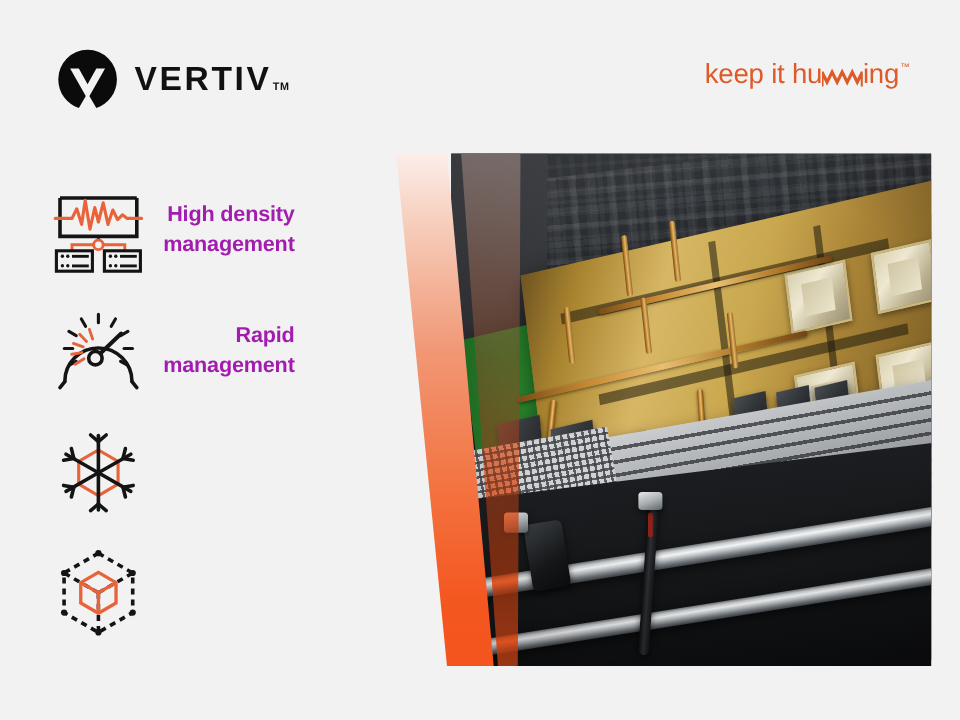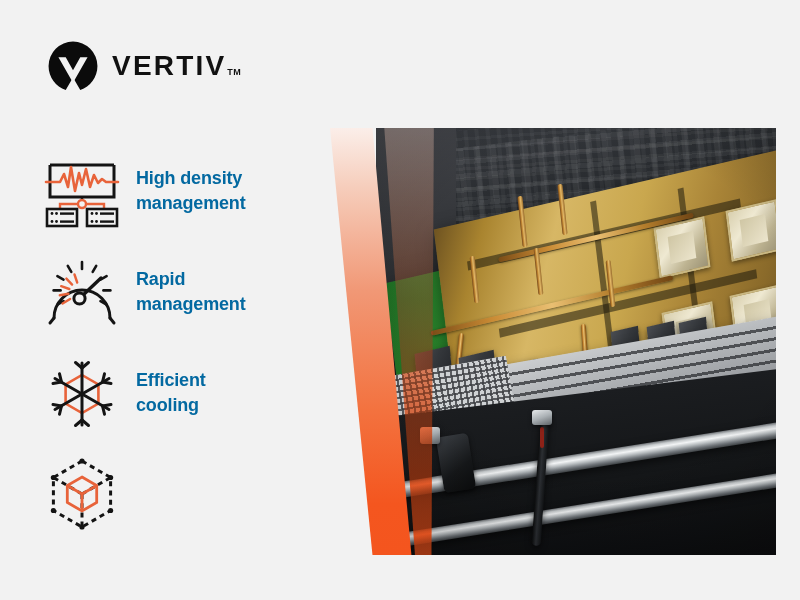--- a/index.html
+++ b/index.html
@@ -6,20 +6,21 @@
   html, body {
     width: 800px; height: 600px;
     background: #f2f2f2;
     font-family: "Liberation Sans", sans-serif;
     overflow: hidden;
   }
   #root {
     position: relative;
     width: 800px; height: 600px;
     background: #f2f2f2;
+    text-align: right;
   }
 
   
   .brand-logo {
     position: absolute;
     left: 47px; top: 40px;
     display: flex;
     align-items: center;
     gap: 13px;
   }
@@ -78,21 +79,21 @@
   .feature-icon {
     width: 76px; height: 76px;
     flex: 0 0 76px;
     display: flex;
     align-items: center;
     justify-content: center;
   }
   .feature-label {
     font-size: 18px;
     font-weight: 700;
-    color: #0369a1;
+    color: #a21caf;
     line-height: 1.35;
     letter-spacing: -0.15px;
     white-space: pre-line;
   }
 
   
   .photo {
     position: absolute;
     left: 376px; top: 128px;
     width: 400px; height: 427px;
@@ -305,20 +306,28 @@
 <div id="root">
 
   <div class="brand-logo">
     <svg class="logo-mark" viewBox="0 0 100 100">
       <path d="M50 3 A47 47 0 0 1 97 50 C97 72 83 90 64 96 L50 72 L36 96 C17 90 3 72 3 50 A47 47 0 0 1 50 3 Z" fill="#0b0b0b"></path>
       <path d="M22 33 L36 33 L50 58 L64 33 L78 33 L50 82 Z" fill="#f2f2f2"></path>
     </svg>
     <div class="logo-word"><span>VERTIV</span><span class="logo-tm">TM</span></div>
   </div>
 
+  <div class="tagline">
+    <span class="hum-pre">keep it hu</span>
+    <svg class="hum-wave" width="34" height="23" viewBox="0 0 34 23">
+      <path d="M0 22 L0 10 L4.2 18.5 L8.4 10 L12.6 18.5 L16.8 10 L21 18.5 L25.2 10 L29.4 18.5 L33.6 10 L33.6 22" fill="none" stroke="#de5a28" stroke-width="2.6" stroke-linejoin="miter" stroke-linecap="butt"></path>
+    </svg>
+    <span class="hum-post">ing</span>
+    <span class="tagline-tm">™</span>
+  </div>
 
   <div class="features">
 
     <div class="feature-row">
       <div class="feature-icon">
         <svg width="76" height="76" viewBox="0 0 76 76">
 
           <path d="M6 12 L6 44 L70 44 L70 12" fill="none" stroke="#141414" stroke-width="3"></path>
           <path d="M6 12 L70 12" fill="none" stroke="#141414" stroke-width="3"></path>
 
@@ -414,22 +423,20 @@
               <path d="M58.5 27 L67 28.5"></path>
 
             <path d="M17.5 51 L15.5 59.2"></path>
               <path d="M17.5 51 L9 49.5"></path>
 
             <path d="M58.5 51 L60.5 59.2"></path>
               <path d="M58.5 51 L67 49.5"></path>
           </g>
         </svg>
       </div>
-      <div class="feature-label">Efficient
-cooling</div>
     </div>
 
     <div class="feature-row">
       <div class="feature-icon">
         <svg width="76" height="76" viewBox="0 0 76 76">
 
           <path d="M38 5 L66.6 21.5 L66.6 54.5 L38 71 L9.4 54.5 L9.4 21.5 Z" fill="none" stroke="#141414" stroke-width="3" stroke-dasharray="5 4.2" stroke-linecap="butt" stroke-linejoin="miter"></path>
 
           <g stroke="#141414" stroke-width="3" stroke-dasharray="5 4.2" fill="none">
             <path d="M38 38 L38 71"></path>

